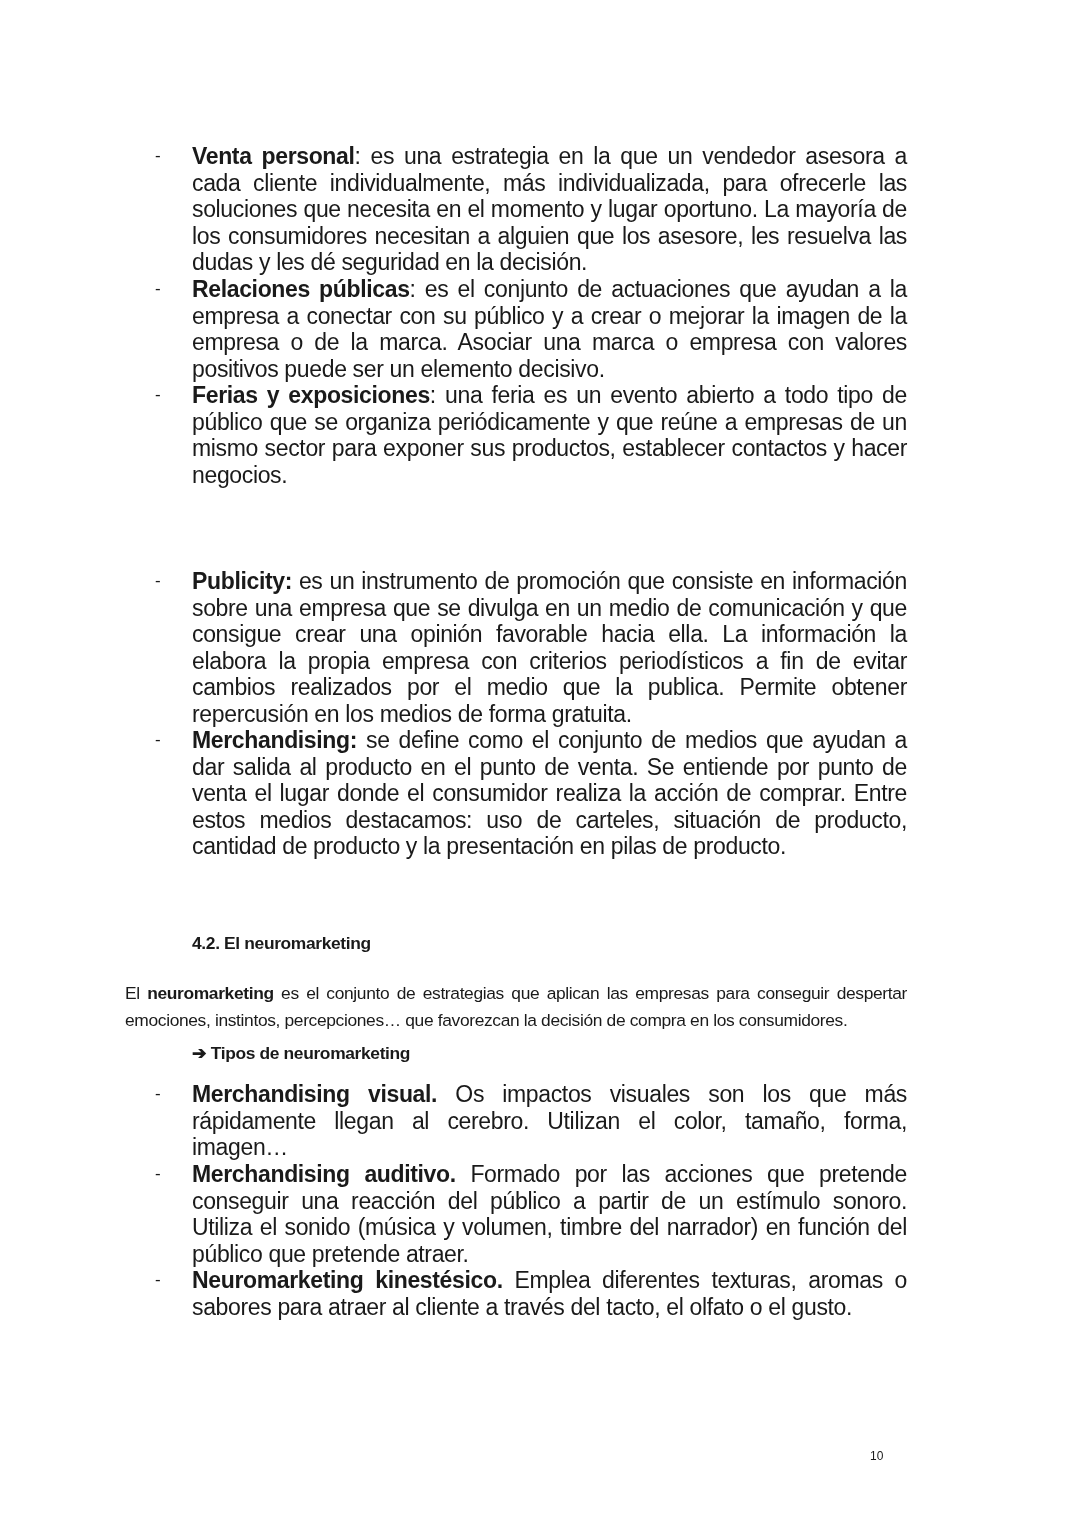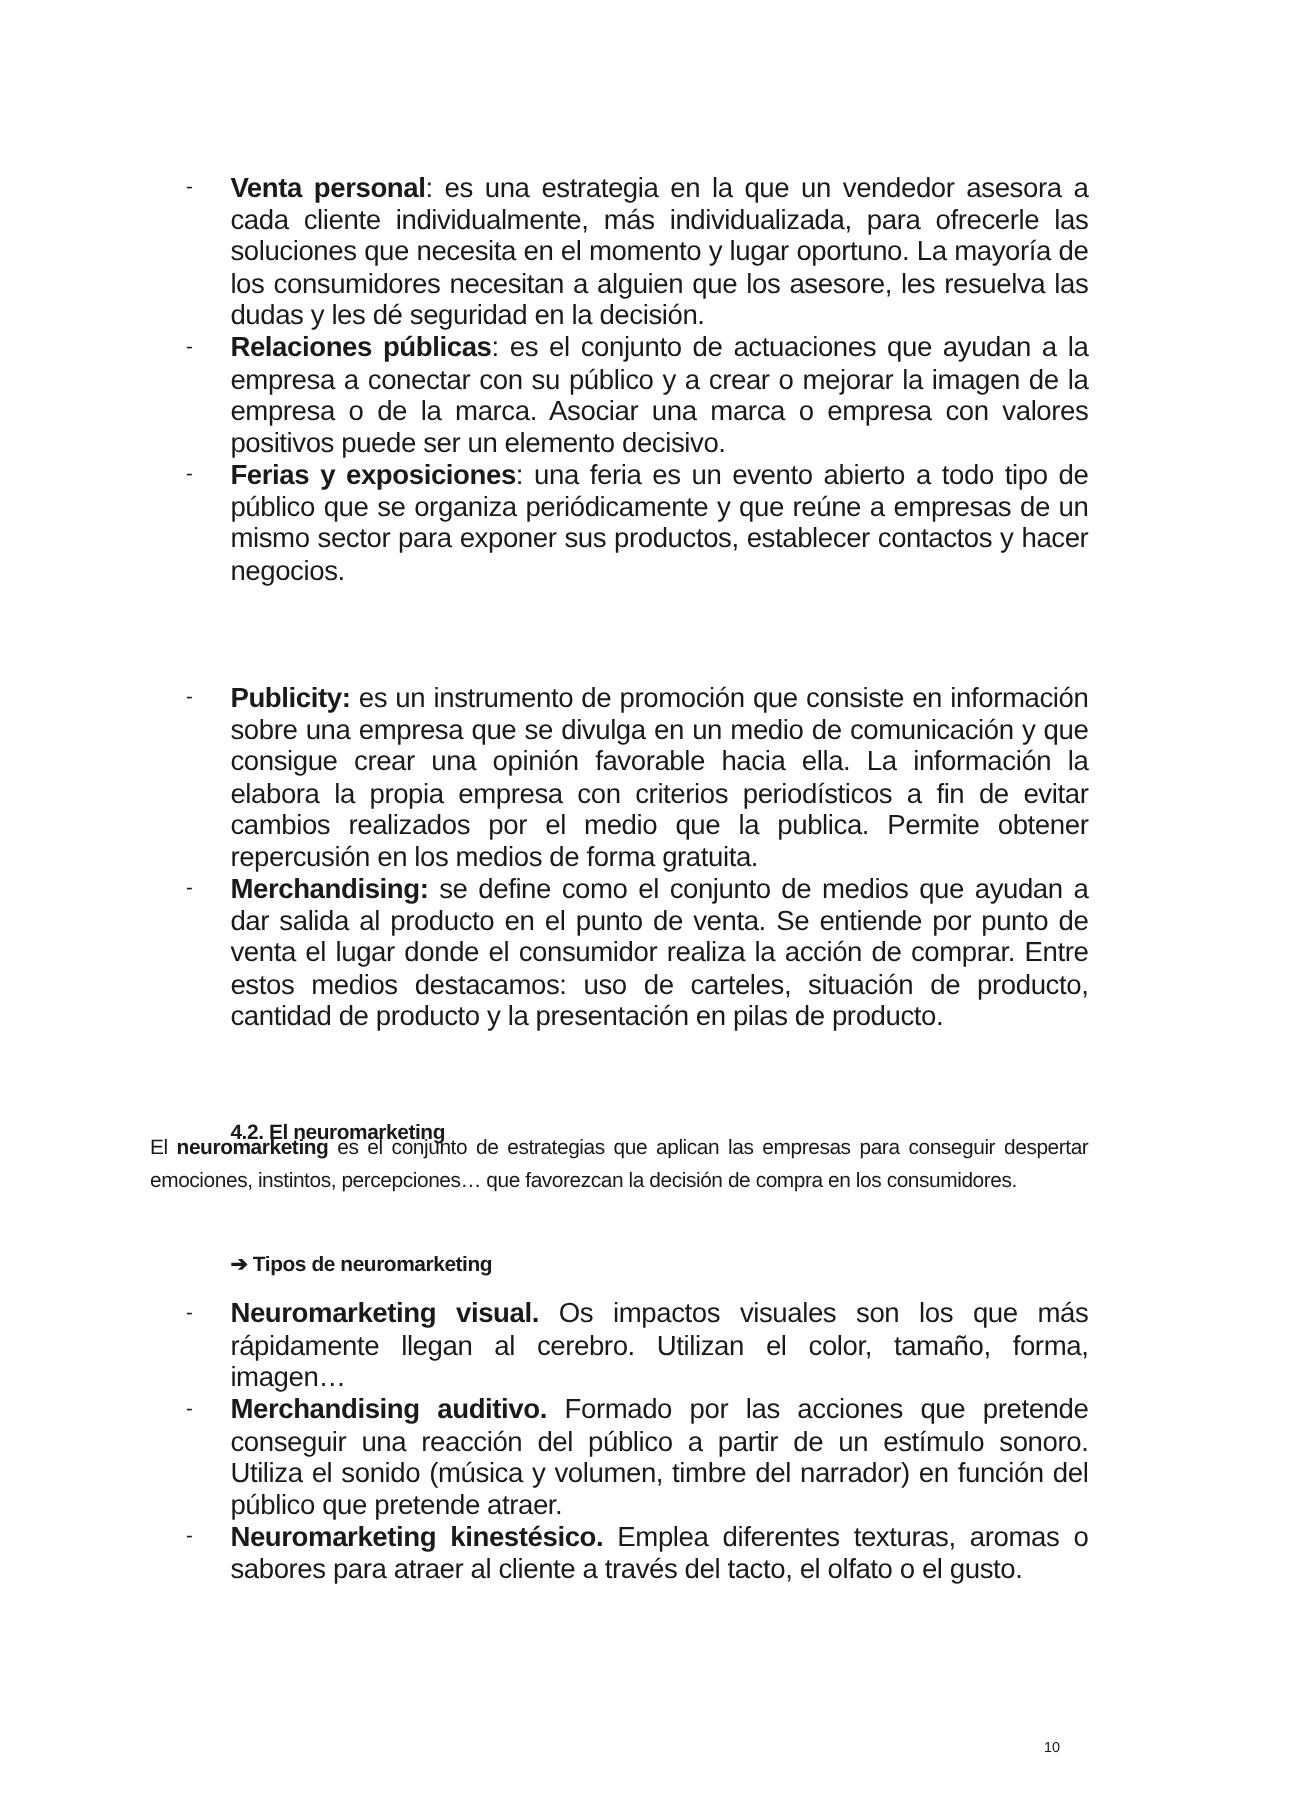--- a/index.html
+++ b/index.html
@@ -107,33 +107,33 @@
 
   <div class="bullet" style="top:727px;">
     <span class="dash">-</span>
     <div class="body">
       <p><span class="bold">Merchandising:</span><span></span><span> se define como el conjunto de medios que ayudan a dar salida al producto en el punto de venta. Se entiende por punto de venta el lugar donde el consumidor realiza la acción de comprar. Entre estos medios destacamos: uso de carteles, situación de producto, cantidad de producto y la presentación en pilas de producto.</span></p>
     </div>
   </div>
 
   <div class="heading" style="top:930px;">4.2. El neuromarketing</div>
 
-  <div class="para" style="top:943px;">
+  <div class="para" style="top:980px;">
     <span>El </span><span class="bold">neuromarketing</span><span> es el conjunto de estrategias que aplican las empresas para conseguir despertar emociones, instintos, percepciones… que favorezcan la decisión de compra en los consumidores.</span>
   </div>
 
   <div class="heading" style="top:1040px;text-align:center;">
     <span>➔</span>
     <span>Tipos de neuromarketing</span>
   </div>
 
   <div class="bullet" style="top:1081px;">
     <span class="dash">-</span>
     <div class="body">
-      <p><span class="bold">Neuromarketing visual.</span><span> Os impactos visuales son los que más rápidamente llegan al cerebro. Utilizan el color, tamaño, forma, imagen…</span></p>
+      <p><span class="bold">Merchandising visual.</span><span> Os impactos visuales son los que más rápidamente llegan al cerebro. Utilizan el color, tamaño, forma, imagen…</span></p>
     </div>
   </div>
 
   <div class="bullet" style="top:1161px;">
     <span class="dash">-</span>
     <div class="body">
       <p><span class="bold">Merchandising auditivo.</span><span> Formado por las acciones que pretende conseguir una reacción del público a partir de un estímulo sonoro. Utiliza el sonido (música y volumen, timbre del narrador) en función del público que pretende atraer.</span></p>
     </div>
   </div>
 

